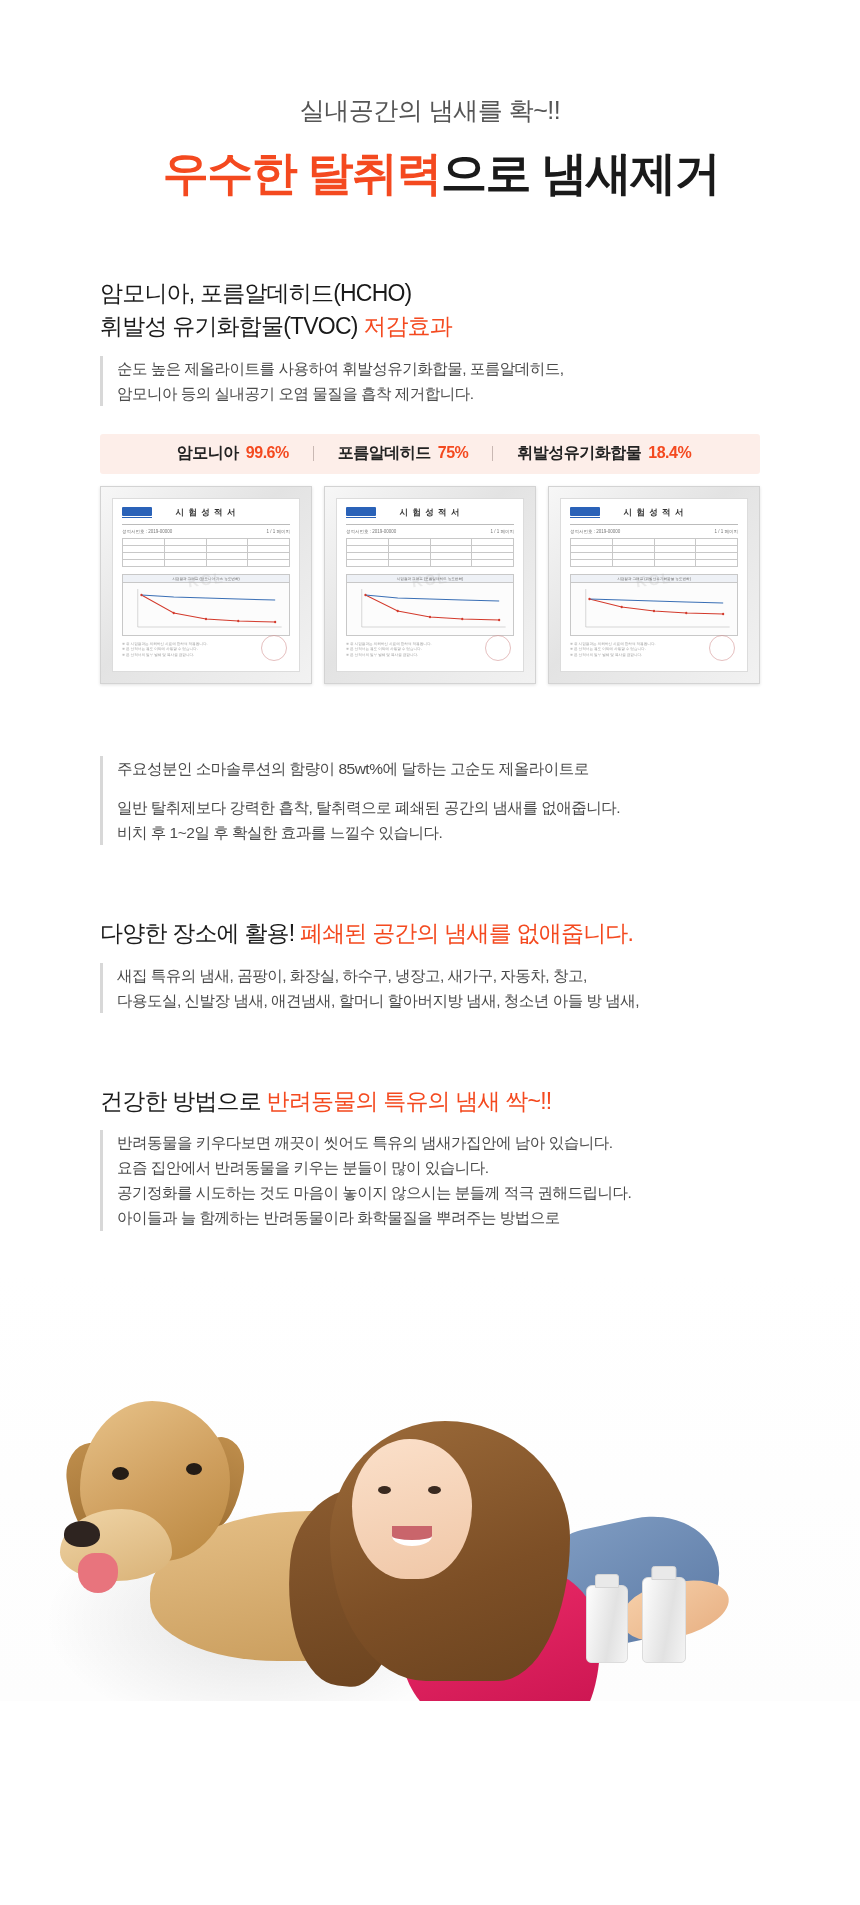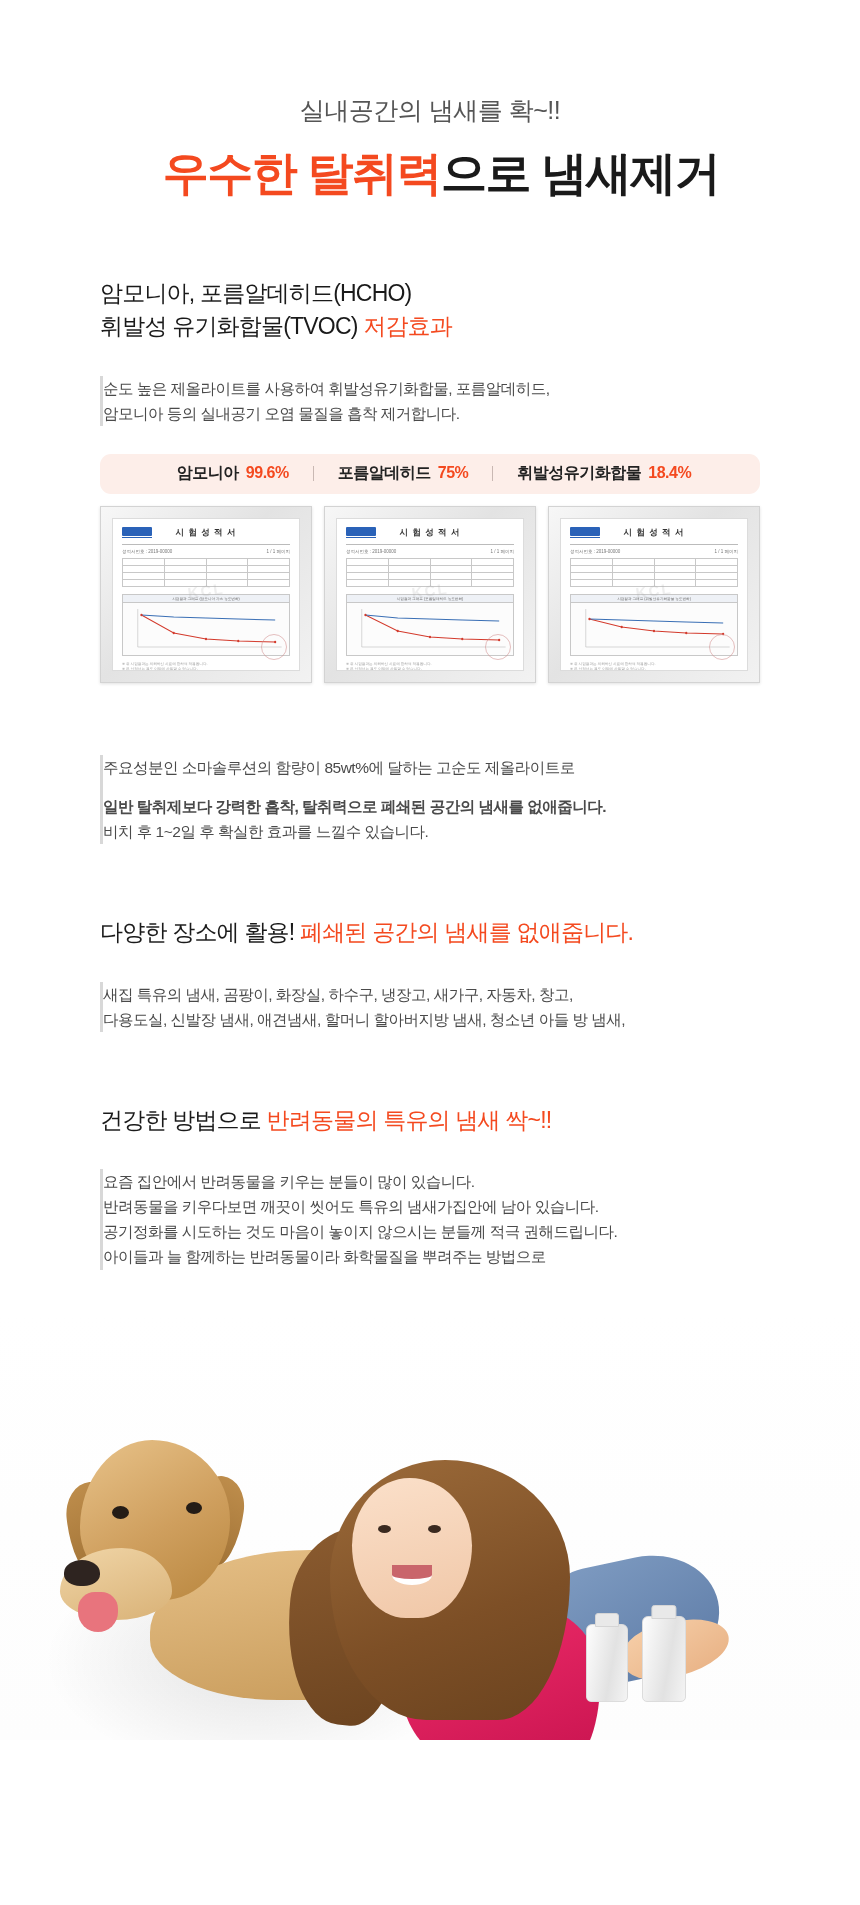--- a/index.html
+++ b/index.html
@@ -45,38 +45,38 @@
   .h2 {
     font-size: 23px;
     font-weight: normal;
     color: #1a1a1a;
     line-height: 1.45;
     letter-spacing: -0.8px;
   }
   .h2 .accent { color: #f4491f; }
 
   .quote {
-    margin-top: 32px;
+    margin-top: 12px;
     border-left: 3px solid #d8d8d8;
-    padding-left: 0;
+    padding-left: 14px;
   }
   .quote p {
     font-size: 15.5px;
     line-height: 1.62;
     color: #4a4a4a;
     letter-spacing: -0.5px;
   }
   .quote p + p { margin-top: 0; }
-  .quote .gap { margin-top: 14px; font-weight: bold; }
+  .quote .gap { margin-top: 14px; }
 
   
   .result-bar {
     margin: 28px 0 0 0;
     background: #fdeee9;
-    border-radius: 11px;
+    border-radius: 3px;
     height: 40px;
     display: flex;
     align-items: center;
     justify-content: center;
     gap: 8px;
     padding-left: 8px;
   }
   .result-item {
     display: flex;
     align-items: baseline;
@@ -96,21 +96,21 @@
   
   .certs {
     margin-top: 12px;
     display: flex;
     gap: 11px;
     justify-content: space-between;
   }
   .cert {
     position: relative;
     width: 212px;
-    height: 177px;
+    height: 198px;
     background: linear-gradient(135deg,#f7f7f7 0%,#e3e3e3 45%,#f2f2f2 100%);
     border: 1px solid #d3d3d3;
     padding: 11px;
     box-shadow: 0 1px 3px rgba(0,0,0,0.12);
   }
   .cert-inner {
     width: 100%;
     height: 100%;
     background: #ffffff;
     border: 1px solid #dcdcdc;
@@ -590,22 +590,22 @@
       <div class="h2"><span>다양한 장소에 활용! </span><span class="accent">폐쇄된 공간의 냄새를 없애줍니다.</span></div>
       <div class="quote">
         <p>새집 특유의 냄새, 곰팡이, 화장실, 하수구, 냉장고, 새가구, 자동차, 창고,</p>
         <p>다용도실, 신발장 냄새, 애견냄새, 할머니 할아버지방 냄새, 청소년 아들 방 냄새,</p>
       </div>
     </div>
 
     <div class="h2-block">
       <div class="h2"><span>건강한 방법으로 </span><span class="accent">반려동물의 특유의 냄새 싹~!!</span></div>
       <div class="quote">
+        <p>반려동물을 키우다보면 깨끗이 씻어도 특유의 냄새가집안에 남아 있습니다.</p>
         <p>요즘 집안에서 반려동물을 키우는 분들이 많이 있습니다.</p>
-        <p>반려동물을 키우다보면 깨끗이 씻어도 특유의 냄새가집안에 남아 있습니다.</p>
         <p>공기정화를 시도하는 것도 마음이 놓이지 않으시는 분들께 적극 권해드립니다.</p>
         <p>아이들과 늘 함께하는 반려동물이라 화학물질을 뿌려주는 방법으로</p>
       </div>
     </div>
 
   </div>
 
   <div class="photo-wrap">
     <div class="photo">
       <div class="dog-ear-l"></div>

